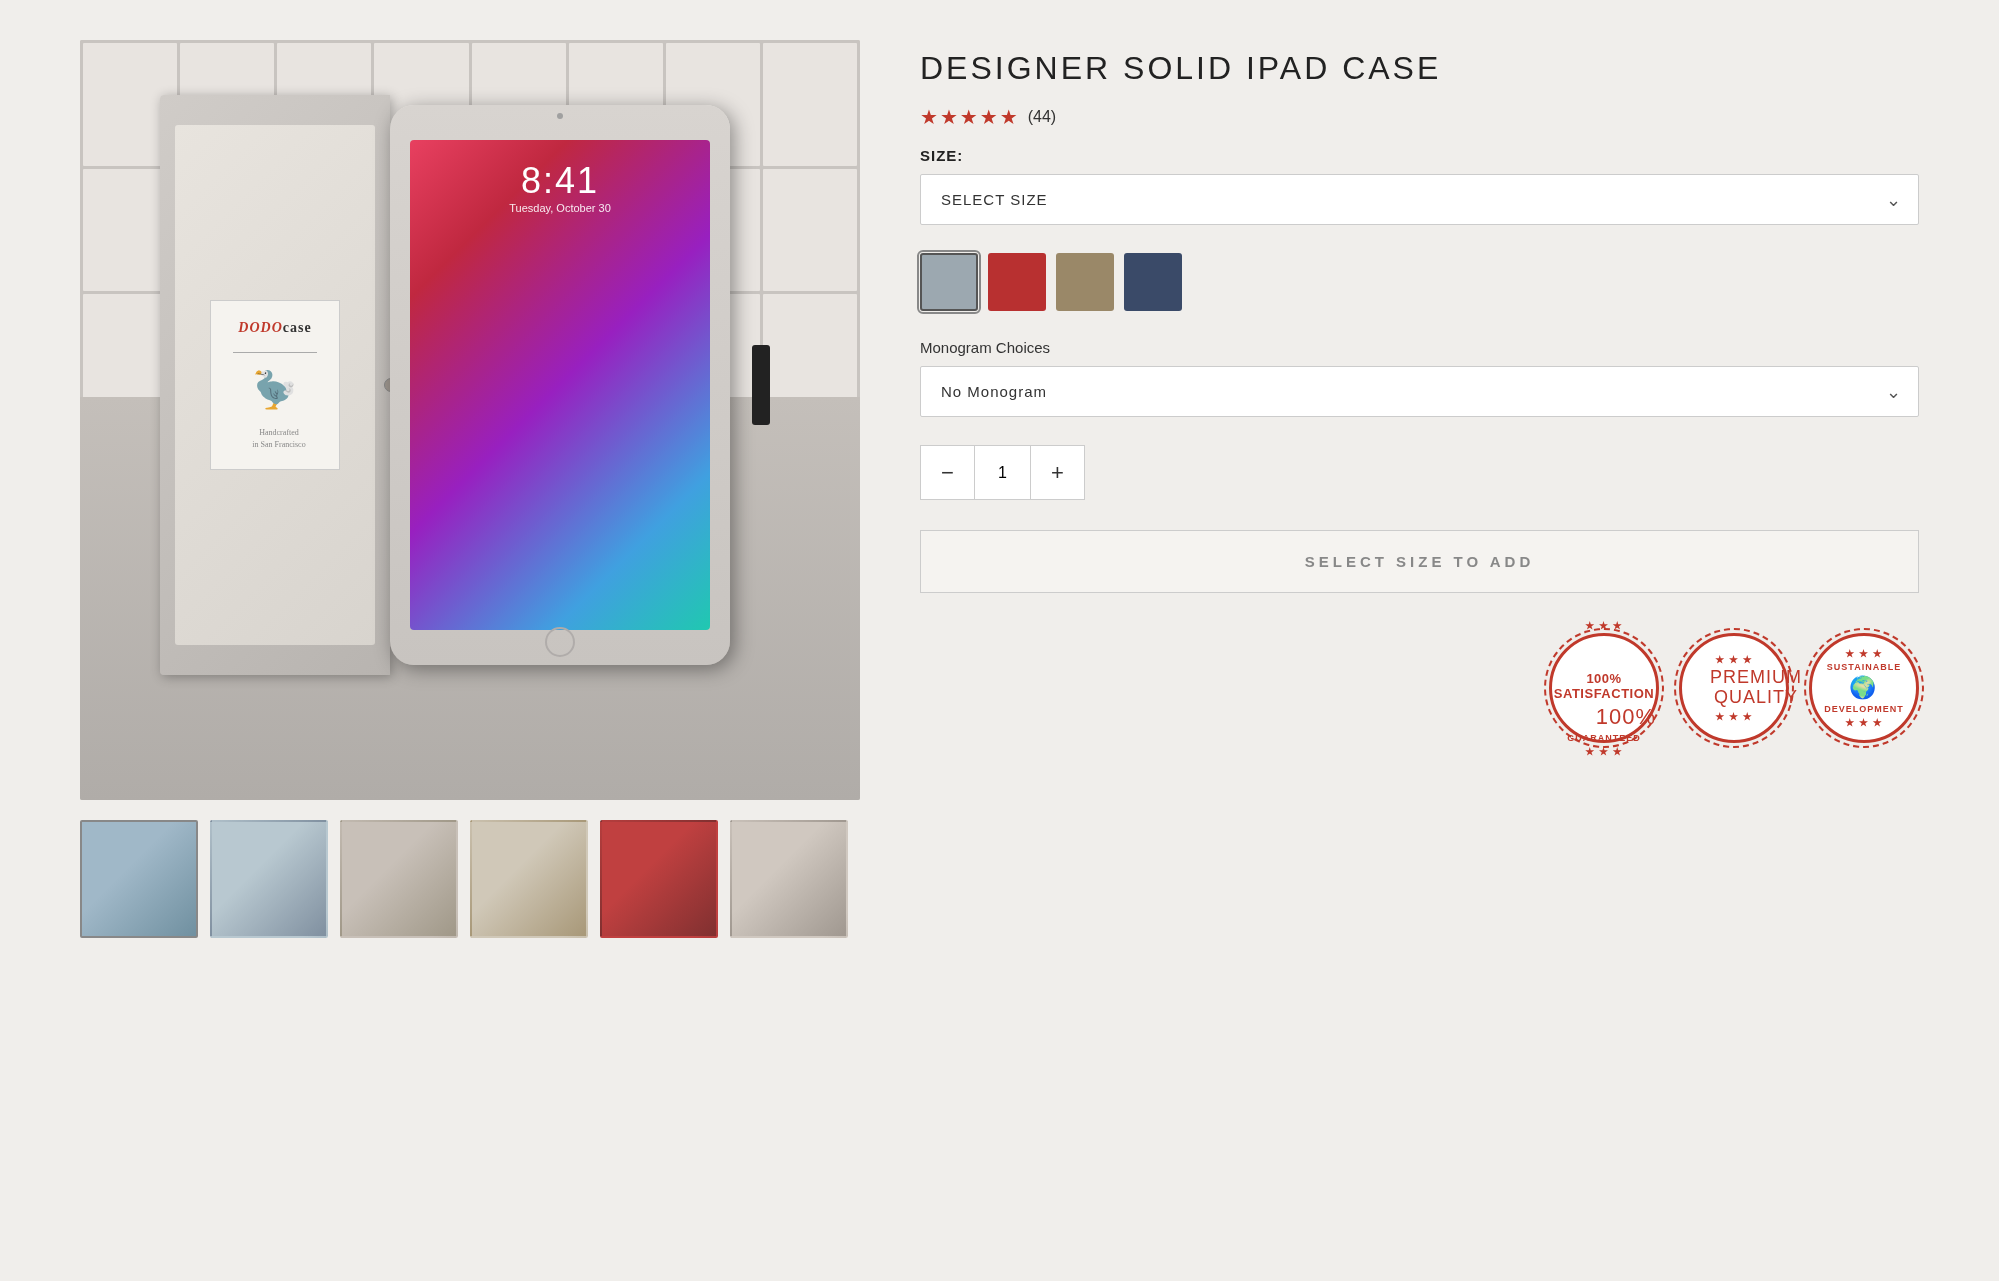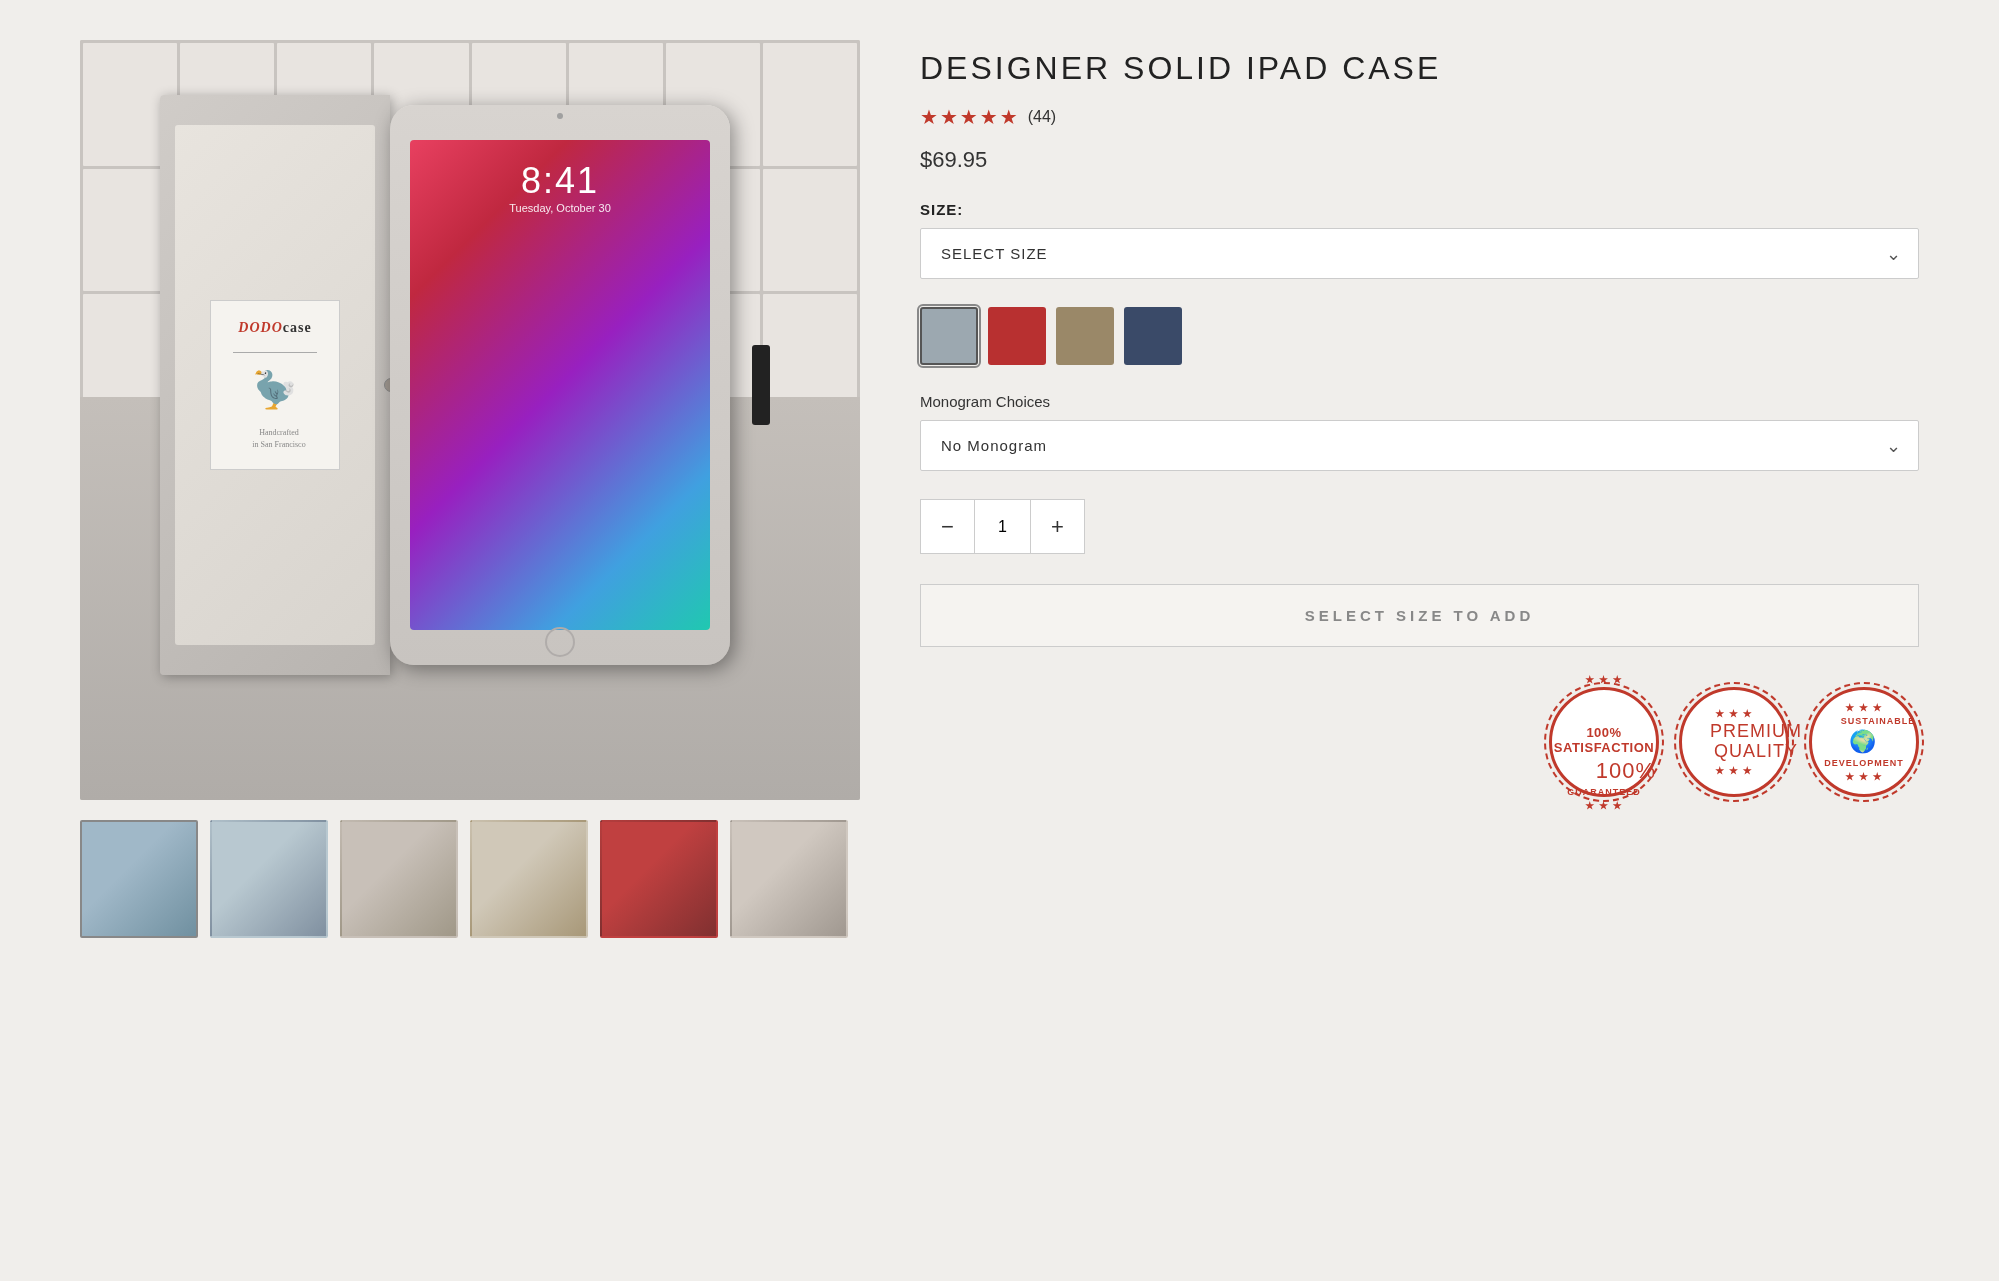--- a/index.html
+++ b/index.html
@@ -531,21 +531,20 @@
 
   <div class="right-panel">
 
     <h1 class="product-title">DESIGNER SOLID IPAD CASE</h1>
 
     <div class="rating-row">
       <span class="stars">★★★★★</span>
       <span class="review-count">(44)</span>
     </div>
 
-    <div class="price">$69.95</div>
 
     <div class="section-label">SIZE:</div>
     <div class="dropdown-wrapper">
       <select class="select-dropdown">
         <option>SELECT SIZE</option>
         <option>iPad Air 4 (10.9")</option>
         <option>iPad Pro 11"</option>
         <option>iPad Pro 12.9"</option>
         <option>iPad 9th Gen (10.2")</option>
         <option>iPad Mini 6</option>
@@ -587,20 +586,20 @@
         <div style="font-size:9px; font-weight:700;">GUARANTEED</div>
         <div class="star-deco">★ ★ ★</div>
       </div>
       <div class="badge">
         <div class="star-deco">★ ★ ★</div>
         <div class="badge-large-text" style="font-size:18px; line-height:1.1;">PREMIUM<br>QUALITY</div>
         <div class="star-deco">★ ★ ★</div>
       </div>
       <div class="badge">
         <div class="star-deco">★ ★ ★</div>
-        <div style="font-size:9px; font-weight:700;padding-left:28px;">SUSTAINABLE</div>
+        <div style="font-size:9px; font-weight:700;">SUSTAINABLE</div>
         <div class="badge-icon">🌍</div>
         <div style="font-size:9px; font-weight:700;">DEVELOPMENT</div>
         <div class="star-deco">★ ★ ★</div>
       </div>
     </div>
   </div>
 </div>
 
 </body></html>

